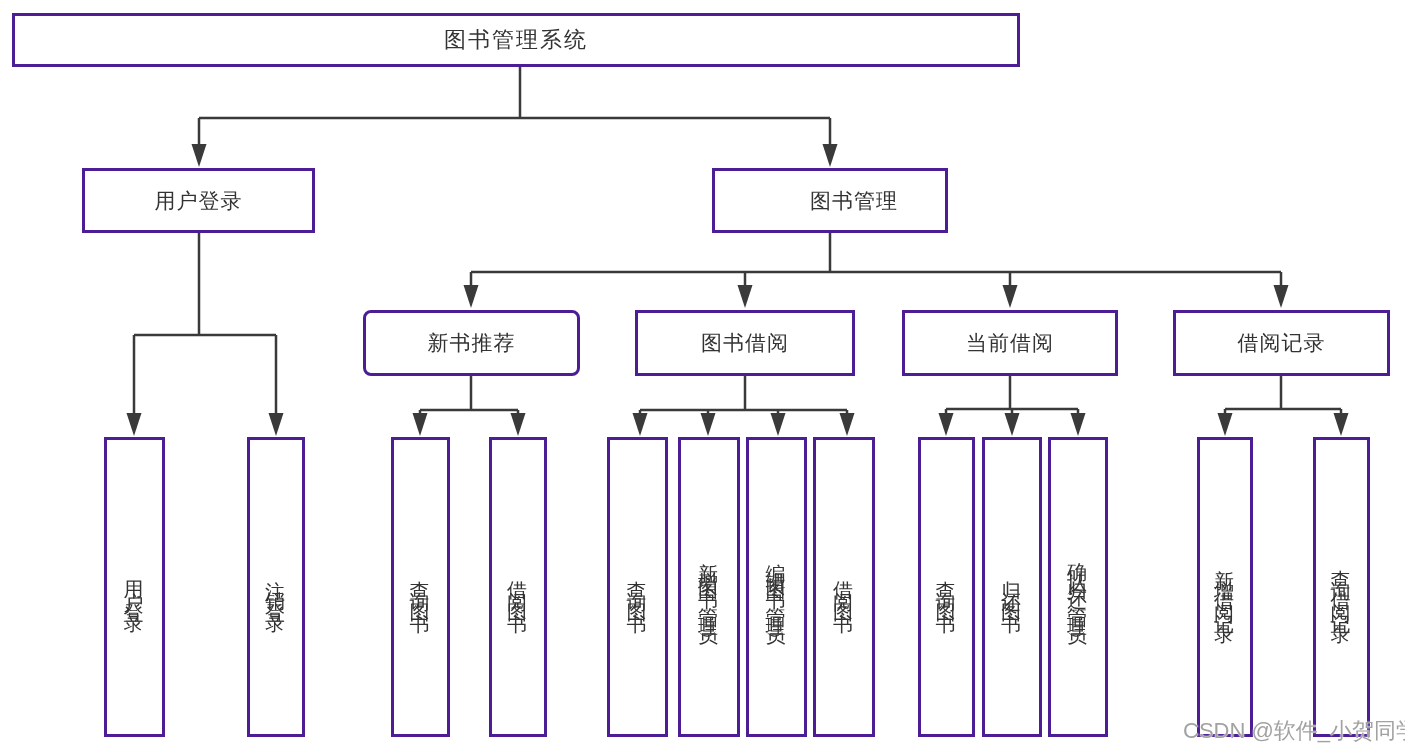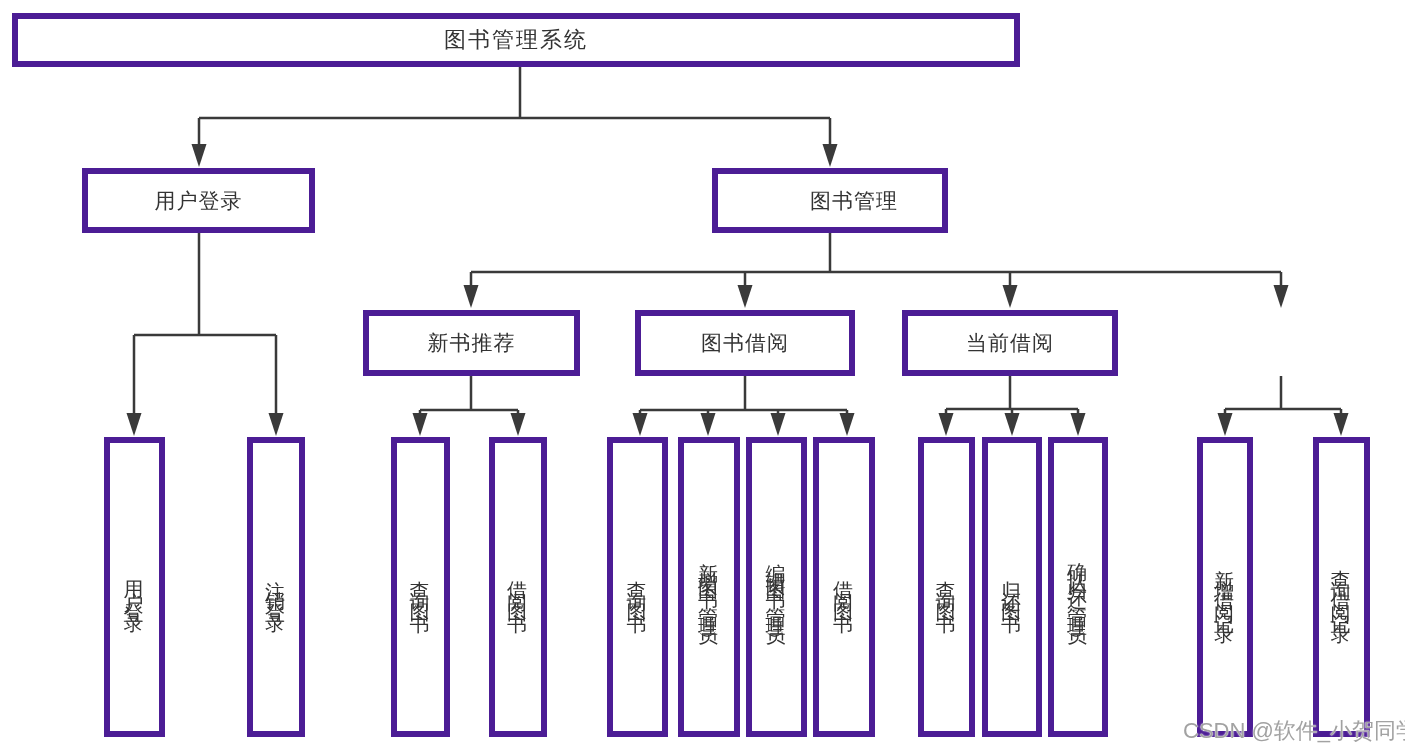--- a/index.html
+++ b/index.html
@@ -7,21 +7,21 @@
     position:relative;
     width:1405px;height:747px;
     background:#ffffff;
     font-family:"Liberation Sans","DejaVu Sans",sans-serif;
     overflow:hidden;
   }
   .wires{position:absolute;left:0;top:0;width:1405px;height:747px;pointer-events:none;}
   .node{
     position:absolute;
     box-sizing:border-box;
-    border:6px solid #4c1d95;
+    border:3px solid #4c1d95;
     background:#ffffff;
     display:flex;align-items:center;justify-content:center;
     color:#333333;
   }
   .hnode{font-size:21px;letter-spacing:1px;}
   .rootnode{font-size:22px;letter-spacing:2px;}
   .leaf{top:437px;height:300px;}
   .leaf span{
     writing-mode:vertical-rl;
     text-orientation:mixed;
@@ -83,28 +83,31 @@
     <span>图书管理系统</span>
   </div>
 
   <div class="node hnode" style="left:82px;top:168px;width:233px;height:65px;">
     <span>用户登录</span>
   </div>
   <div class="node hnode" style="left:712px;top:168px;width:236px;height:65px;padding-left:48px;">
     <span>图书管理</span>
   </div>
 
-  <div class="node hnode" style="left:363px;top:310px;width:217px;height:66px;">
+  <div class="node hnode" style="left:363px;top:310px;width:217px;height:66px;border-radius:8px;">
     <span>新书推荐</span>
   </div>
   <div class="node hnode" style="left:902px;top:310px;width:216px;height:66px;">
     <span>当前借阅</span>
   </div>
   <div class="node hnode" style="left:635px;top:310px;width:220px;height:66px;">
     <span>图书借阅</span>
+  </div>
+  <div class="node hnode" style="left:1173px;top:310px;width:217px;height:66px;">
+    <span>借阅记录</span>
   </div>
 
   <div class="node leaf" style="left:104px;width:61px;">
     <span>用户登录</span>
   </div>
   <div class="node leaf" style="left:247px;width:58px;">
     <span>注销登录</span>
   </div>
 
   <div class="node leaf" style="left:391px;width:59px;">

